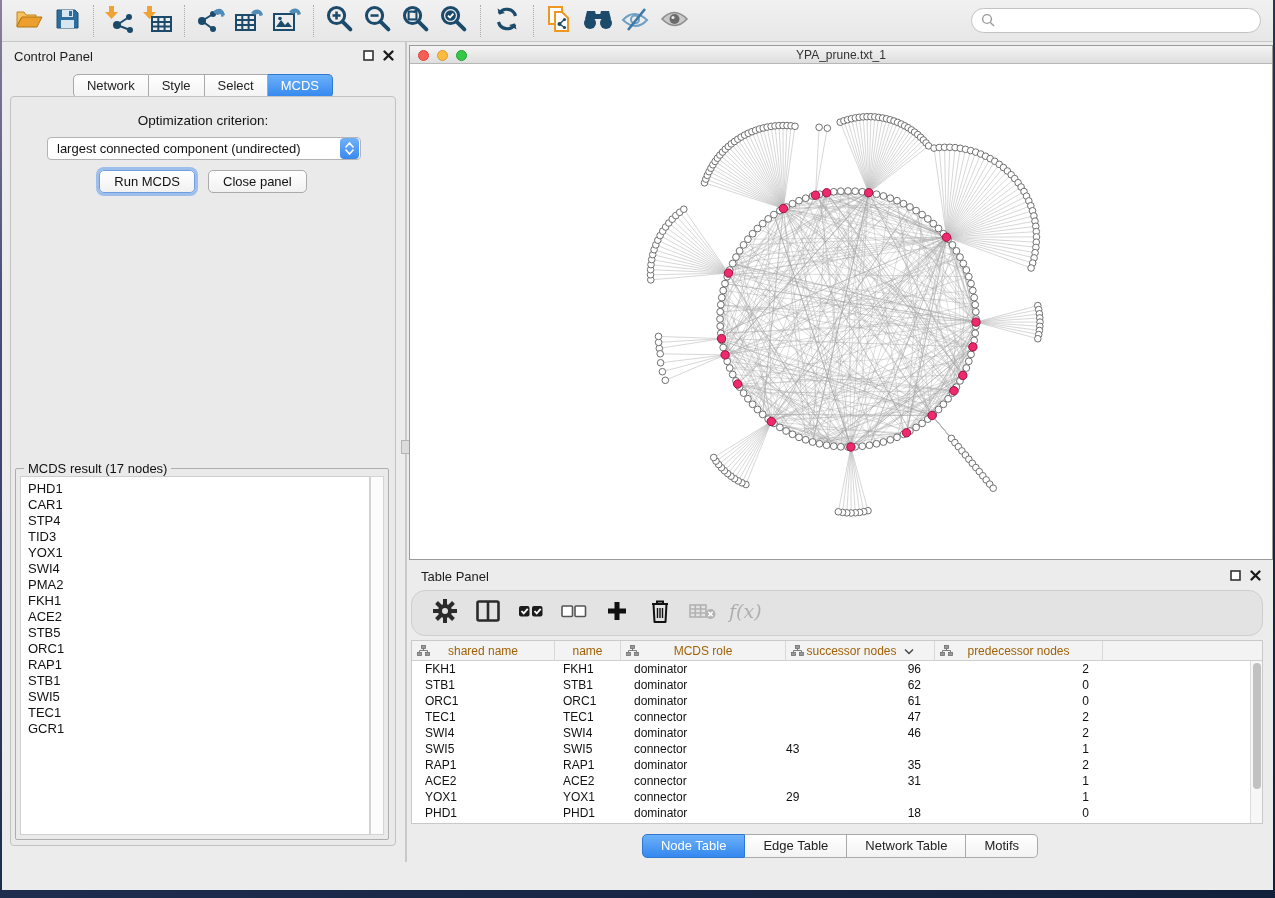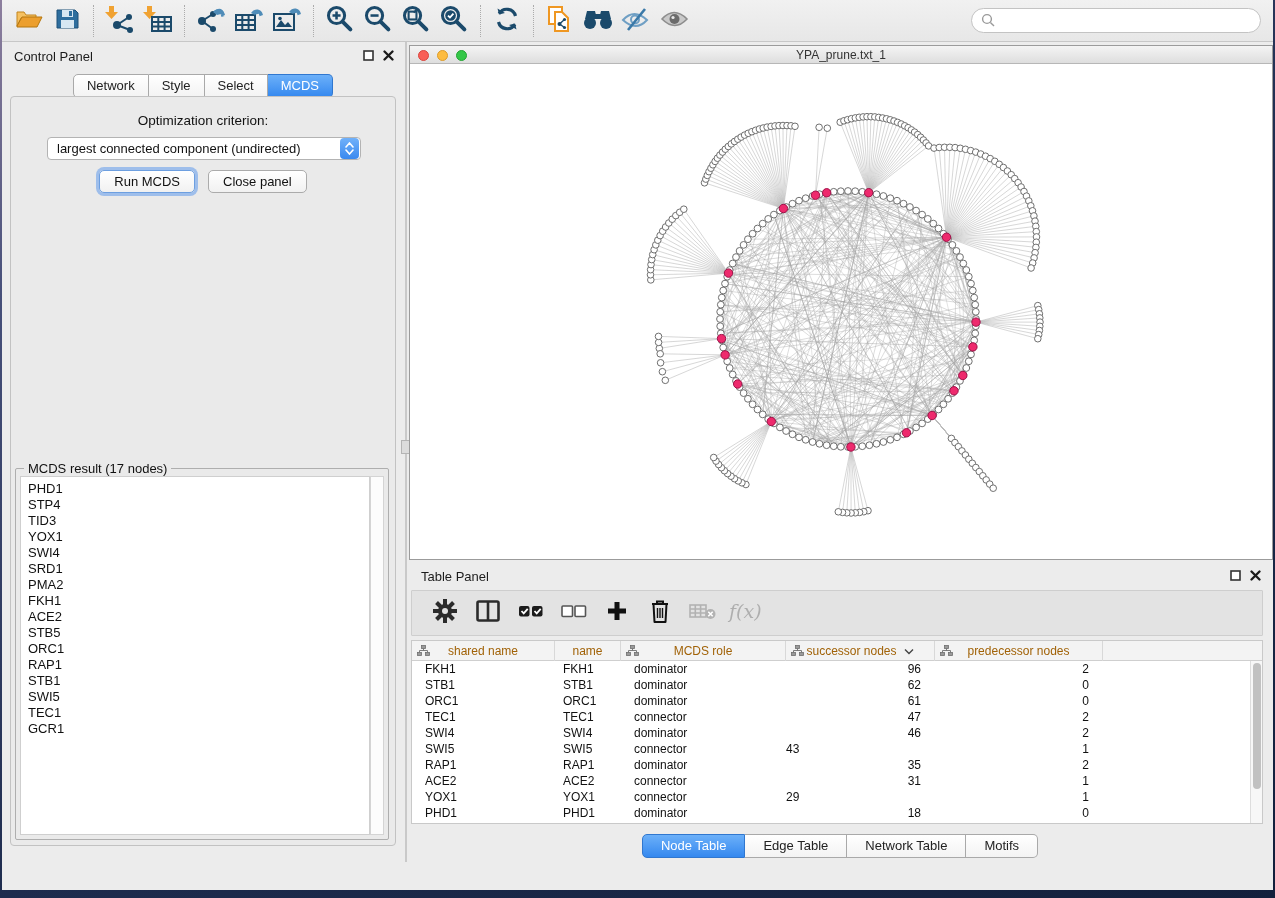--- a/index.html
+++ b/index.html
@@ -65,21 +65,21 @@
     border:1px solid #9b9b9b; background:#fdba74; }
   .net-titlebar { position:absolute; left:0; top:0; right:0; height:18px;
     background:linear-gradient(#f4f4f4,#dedede); border-bottom:1px solid #b7b7b7; }
   .tl { position:absolute; top:3.5px; width:11px; height:11px; border-radius:50%; }
   .net-title { position:absolute; left:0; right:0; top:2px; text-align:center; font-size:12px; color:#333; }
   .net-canvas { position:absolute; left:0; top:18px; width:862px; height:495px; background:#fff; }
 
   
   .tp { position:absolute; left:407px; top:520px; right:2px; bottom:0; }
   .tp-toolbar { position:absolute; left:2px; top:28px; right:8px; height:46px; background:#e3e3e3;
-    border:1px solid #cecece; border-radius:1px; display:flex; align-items:center; padding-left:19px; gap:15px; }
+    border:1px solid #cecece; border-radius:14px; display:flex; align-items:center; padding-left:19px; gap:15px; }
   .tp-tbtn { width:28px; height:30px; display:flex; align-items:center; justify-content:center; }
   .tbl { position:absolute; left:2px; top:78px; right:8px; height:184px; background:#fff;
     border:1px solid #c9c9c9; }
   .tbl-head { position:absolute; left:0; top:0; right:0; height:20px; background:#f3f3f3;
     border-bottom:1px solid #cfcfcf; }
   .th { position:absolute; top:0; height:20px; border-right:1px solid #d8d8d8;
     display:flex; align-items:center; justify-content:center; font-size:12px; color:#a16207; }
   .th .tree { position:absolute; left:5px; top:4px; }
   .tbl-rows { position:absolute; left:0; top:20px; right:12px; bottom:0; overflow:hidden; }
   .tr { position:absolute; left:0; right:0; height:16px; }
@@ -291,25 +291,25 @@
           </span>
         </div>
         <div class="btn-row">
           <button class="btn focused">Run MCDS</button>
           <button class="btn">Close panel</button>
         </div>
         <div class="groupbox">
           <span class="legend">MCDS result (17 nodes)</span>
           <div class="mcds-list" id="mcds-list">
               <div class="item">PHD1</div>
+              <div class="item">CAR1</div>
               <div class="item">STP4</div>
               <div class="item">TID3</div>
               <div class="item">YOX1</div>
               <div class="item">SWI4</div>
-              <div class="item">SRD1</div>
               <div class="item">PMA2</div>
               <div class="item">FKH1</div>
               <div class="item">ACE2</div>
               <div class="item">STB5</div>
               <div class="item">ORC1</div>
               <div class="item">RAP1</div>
               <div class="item">STB1</div>
               <div class="item">SWI5</div>
               <div class="item">TEC1</div>
               <div class="item">GCR1</div>

